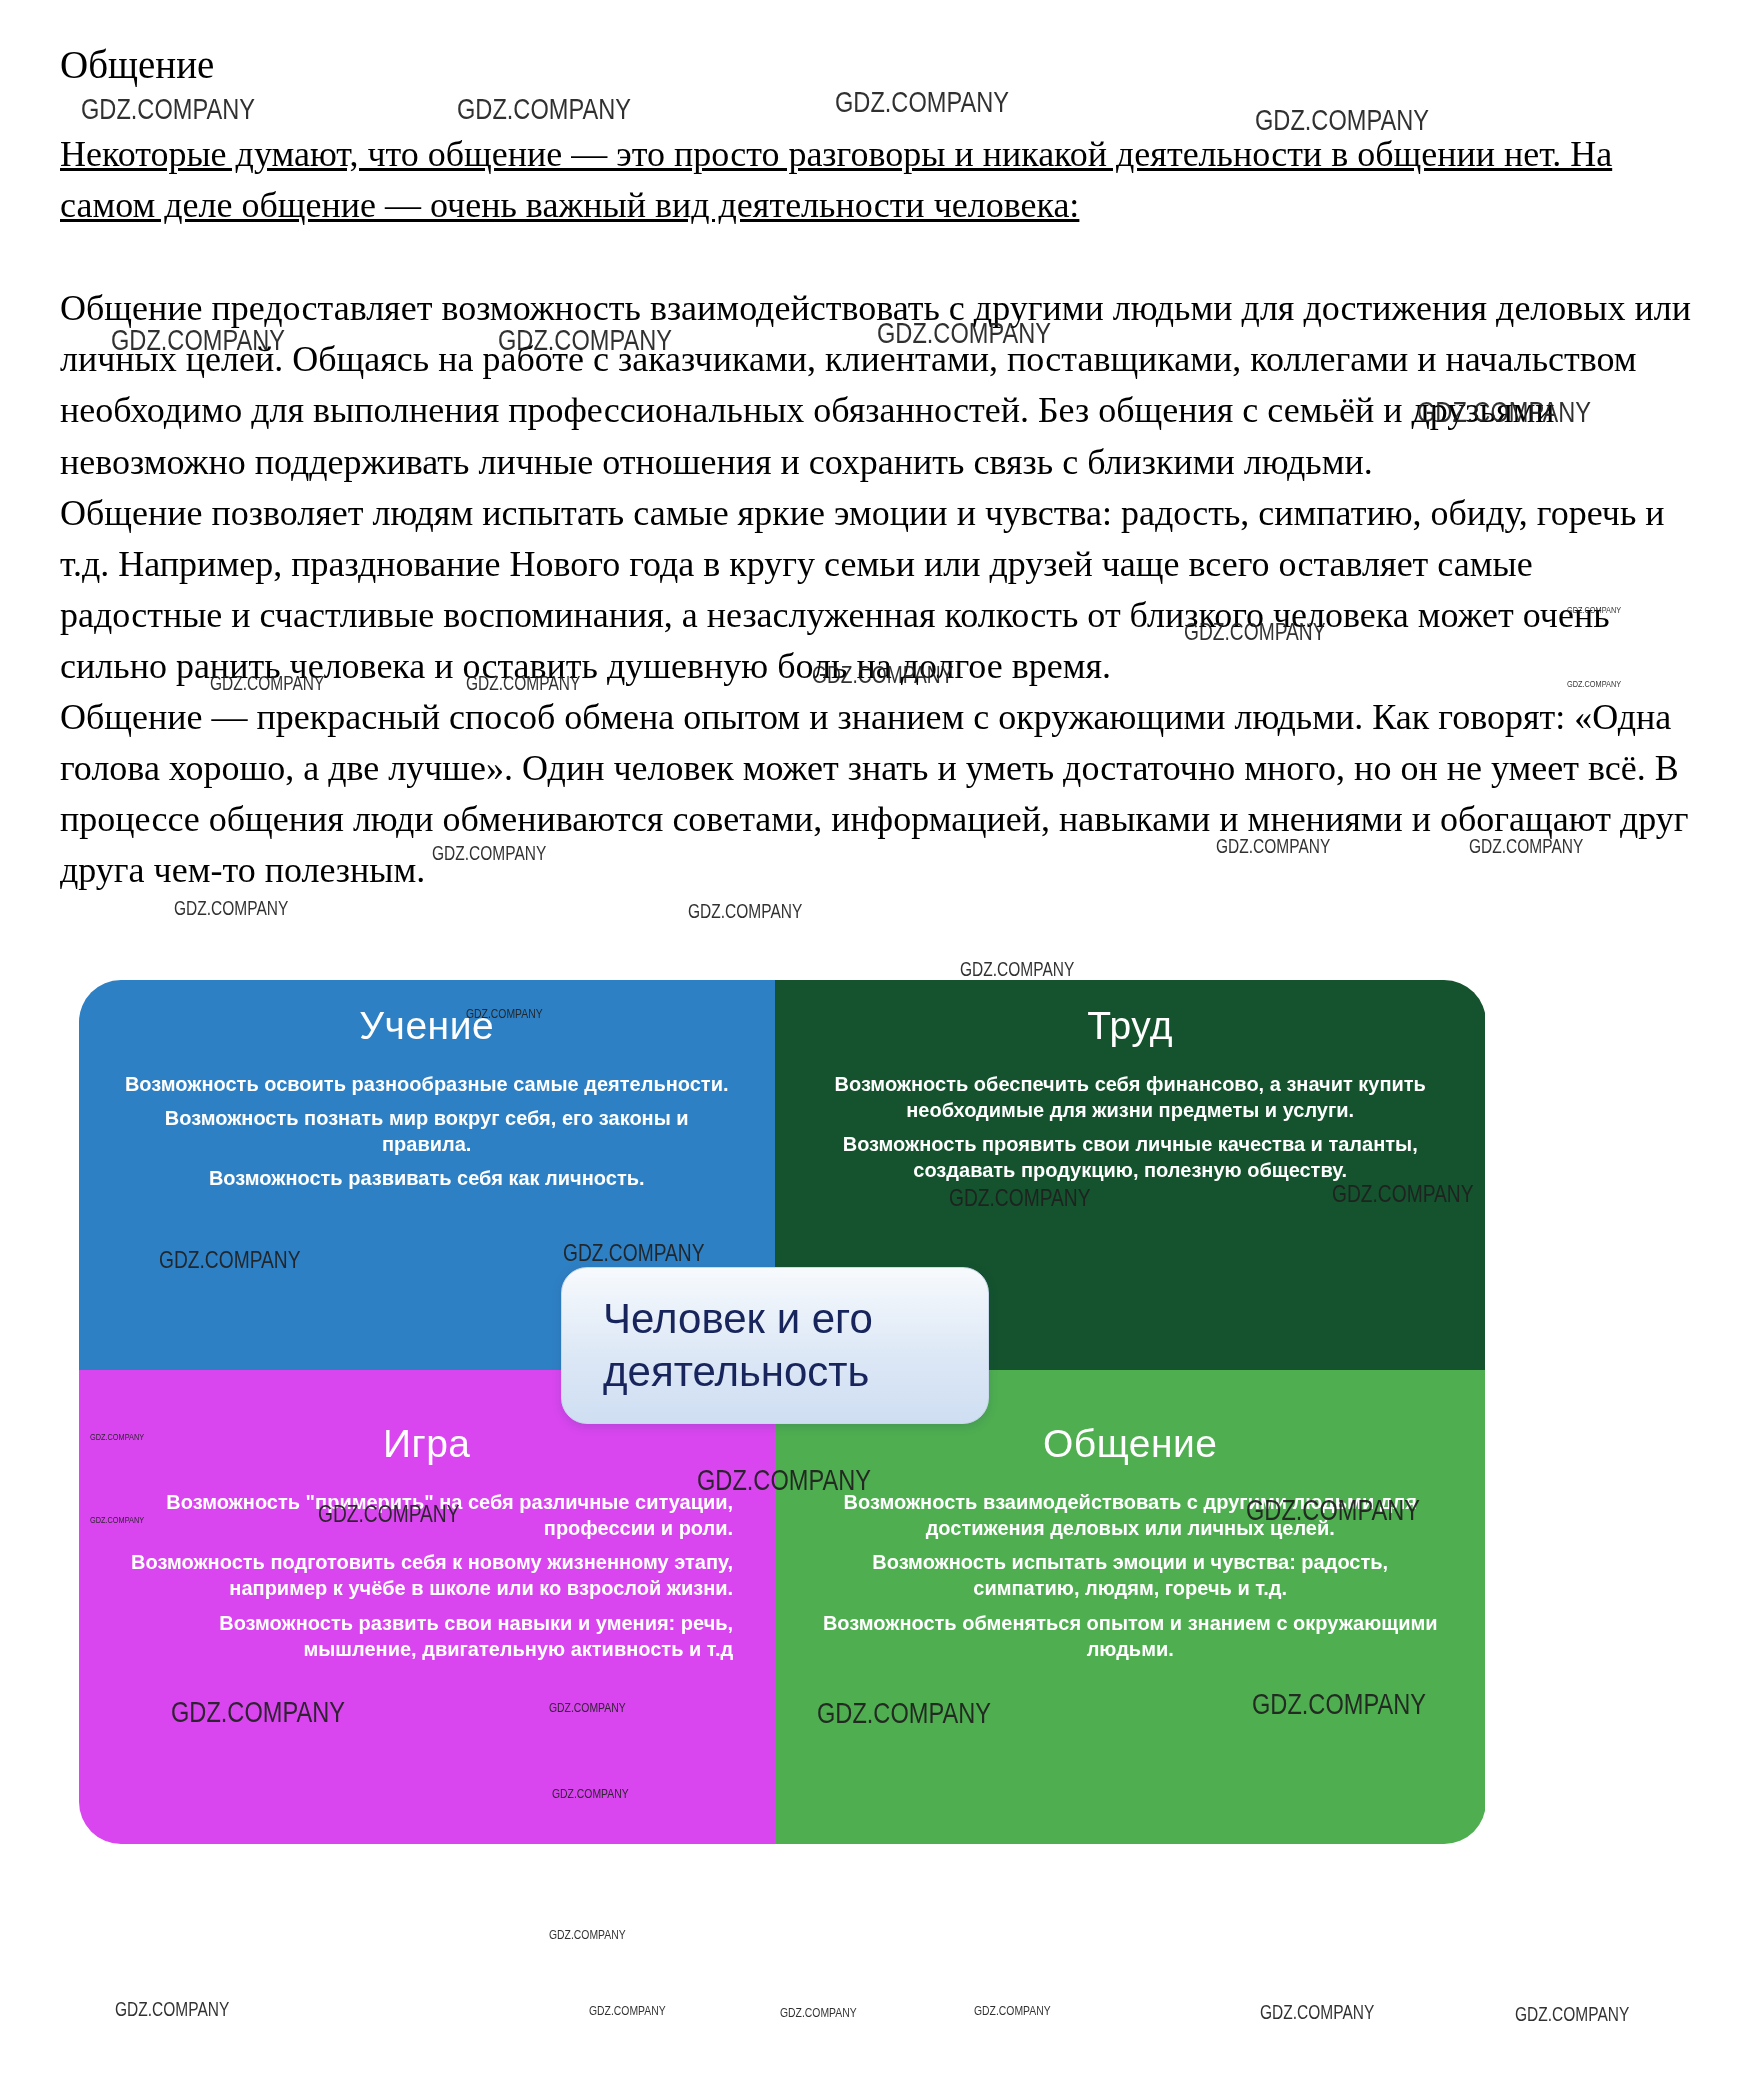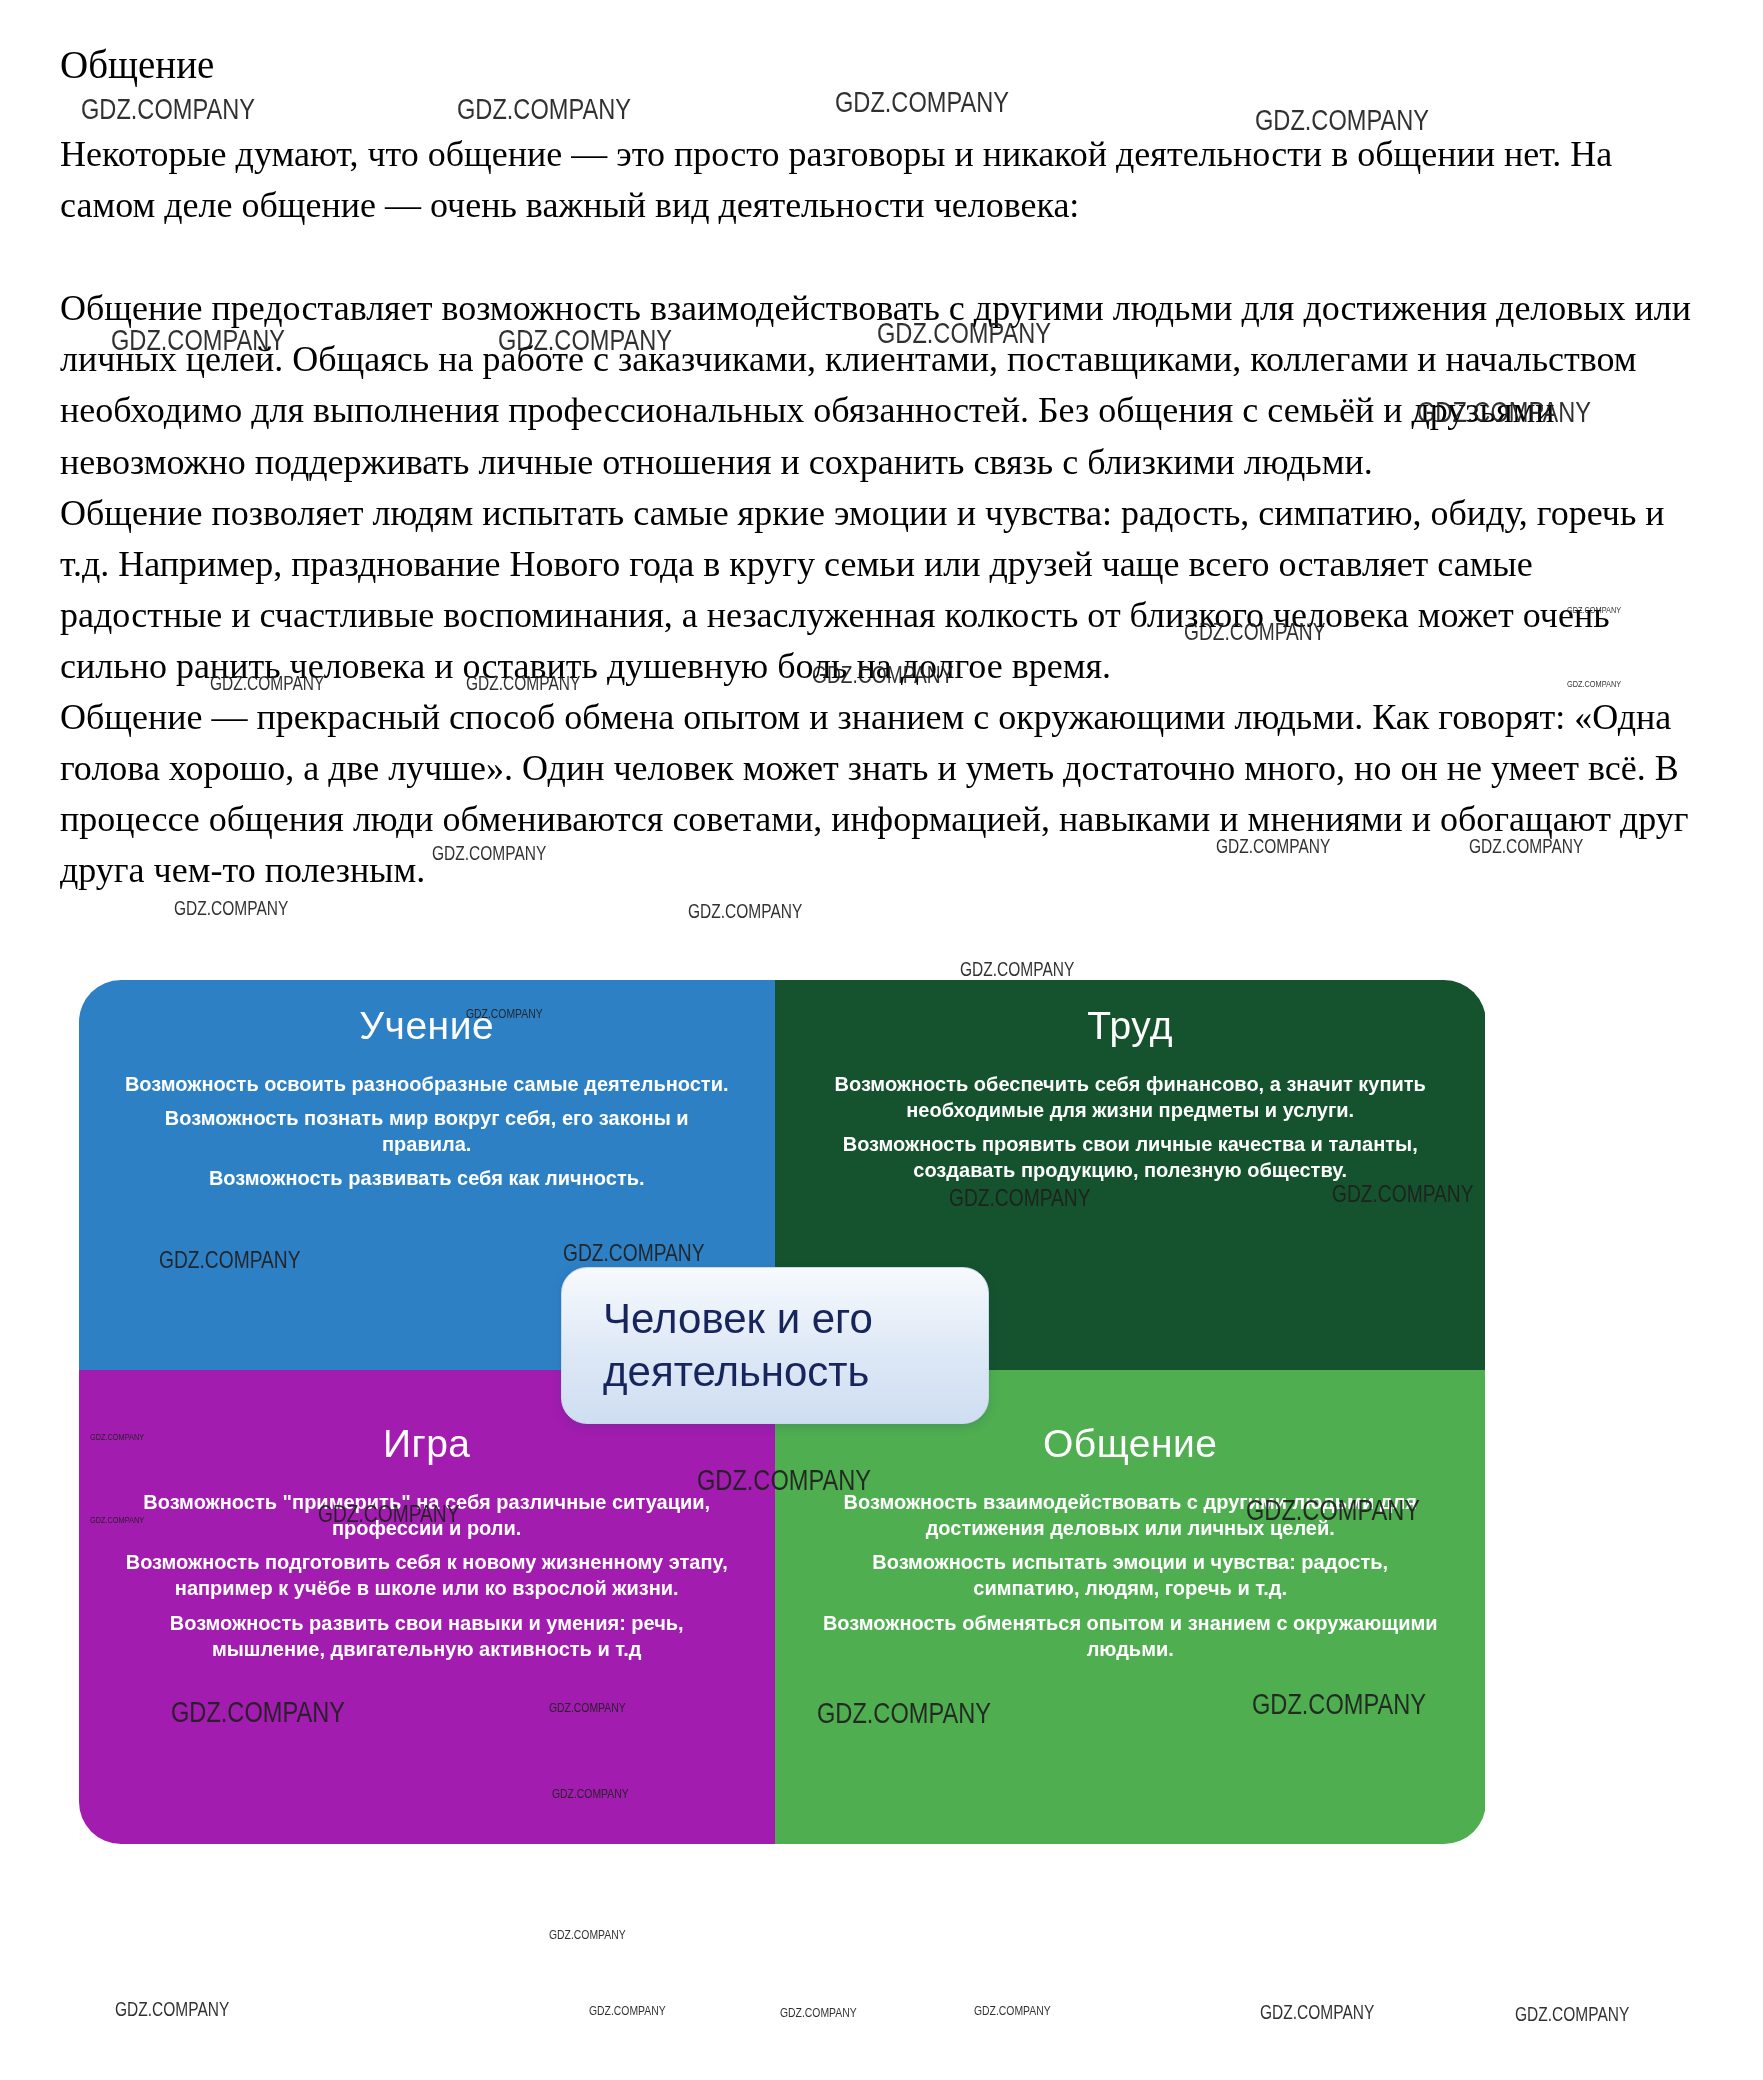--- a/index.html
+++ b/index.html
@@ -16,21 +16,21 @@
   .title {
     font-size: 39px;
     font-weight: 400;
     margin: 0 0 42px 0;
   }
   .para {
     font-size: 36px;
     line-height: 1.42;
     margin: 0;
   }
-  .gap-after { margin-bottom: 52px; }
+  .gap-after { margin-bottom: 52px; text-decoration: underline; }
 
   
   .diagram {
     position: relative;
     margin: 83px 0 0 18.5px;
     width: 1407px;
     height: 864px;
     border-radius: 42px;
     overflow: hidden;
     display: grid;
@@ -120,21 +120,21 @@
         <div class="q-item">Возможность познать мир вокруг себя, его законы и правила.</div>
         <div class="q-item">Возможность развивать себя как личность.</div>
       </div>
 
       <div class="quad q-top" style="background: #14532d;">
         <div class="q-title">Труд</div>
         <div class="q-item">Возможность обеспечить себя финансово, а значит купить необходимые для жизни предметы и услуги.</div>
         <div class="q-item">Возможность проявить свои личные качества и таланты, создавать продукцию, полезную обществу.</div>
       </div>
 
-      <div class="quad q-bottom" style="background: #a21caf;">
+      <div class="quad q-bottom" style="background: #d946ef; text-align: right;">
         <div class="q-title">Игра</div>
         <div class="q-item">Возможность "примерить" на себя различные ситуации, профессии и роли.</div>
         <div class="q-item">Возможность подготовить себя к новому жизненному этапу, например к учёбе в школе или ко взрослой жизни.</div>
         <div class="q-item">Возможность развить свои навыки и умения: речь, мышление, двигательную активность и т.д</div>
       </div>
 
       <div class="quad q-bottom" style="background: rgb(79, 174, 80);">
         <div class="q-title">Общение</div>
         <div class="q-item">Возможность взаимодействовать с другими людьми для достижения деловых или личных целей.</div>
         <div class="q-item">Возможность испытать эмоции и чувства: радость, симпатию, людям, горечь и т.д.</div>

